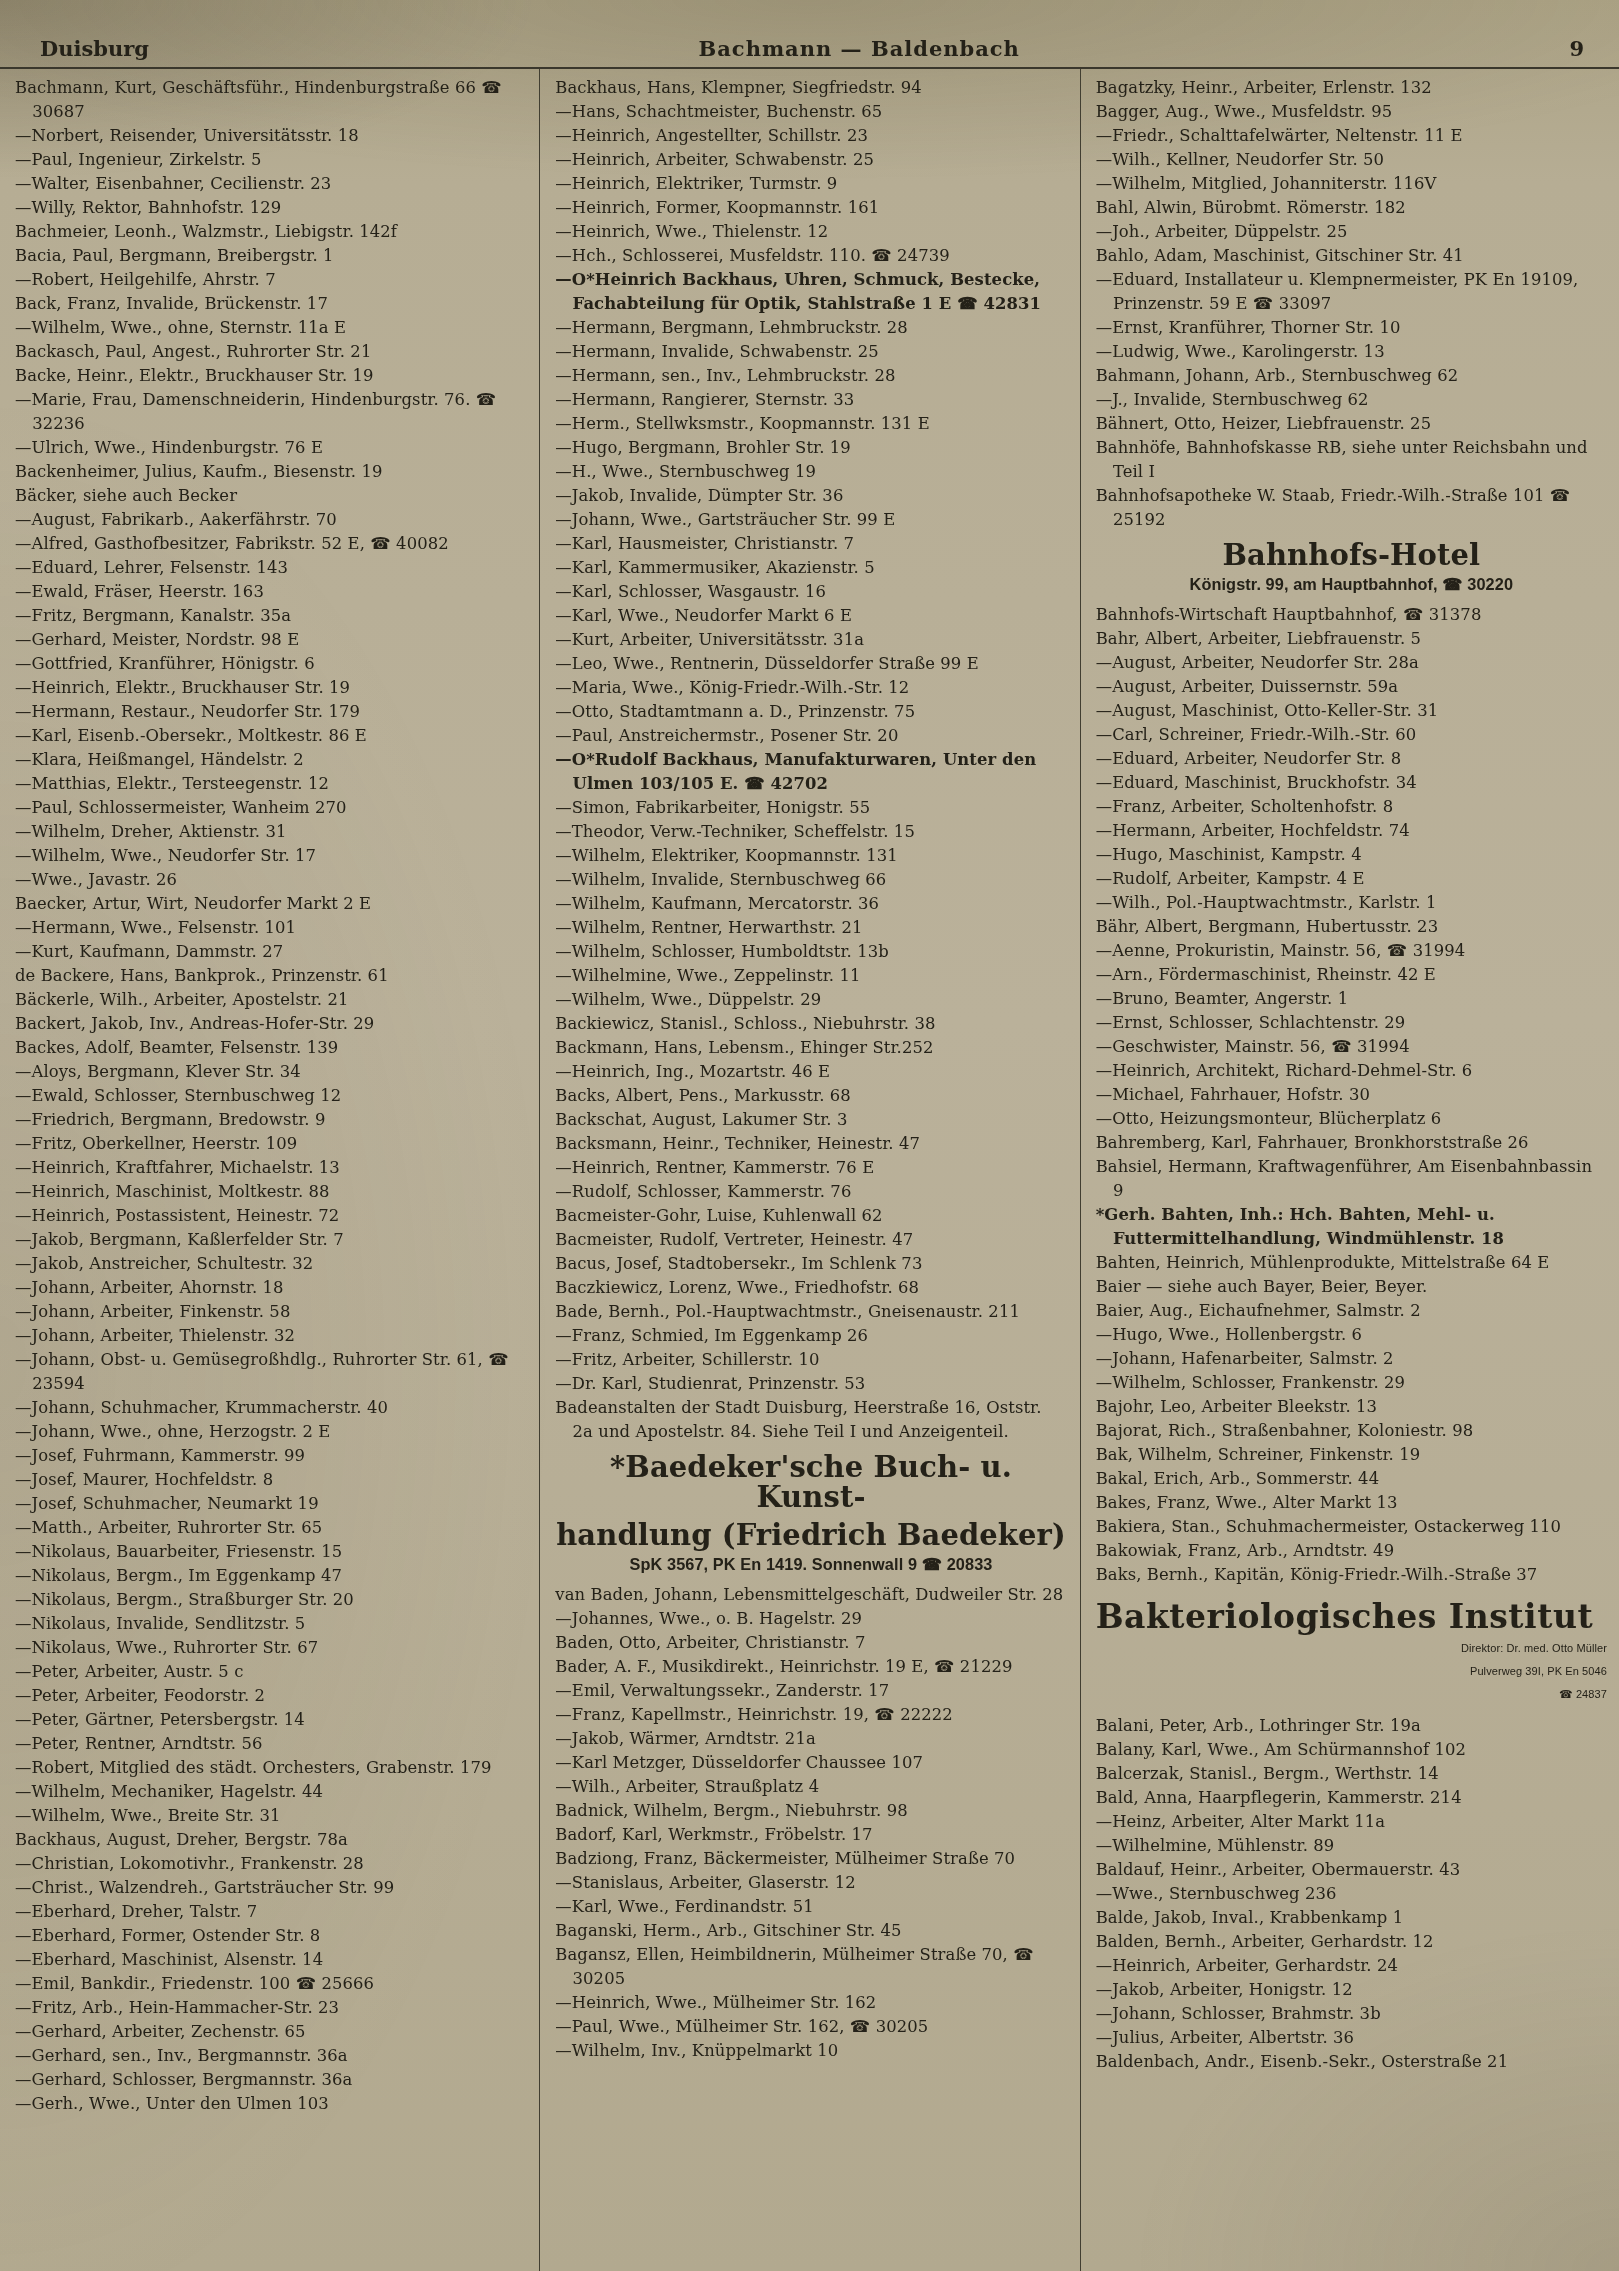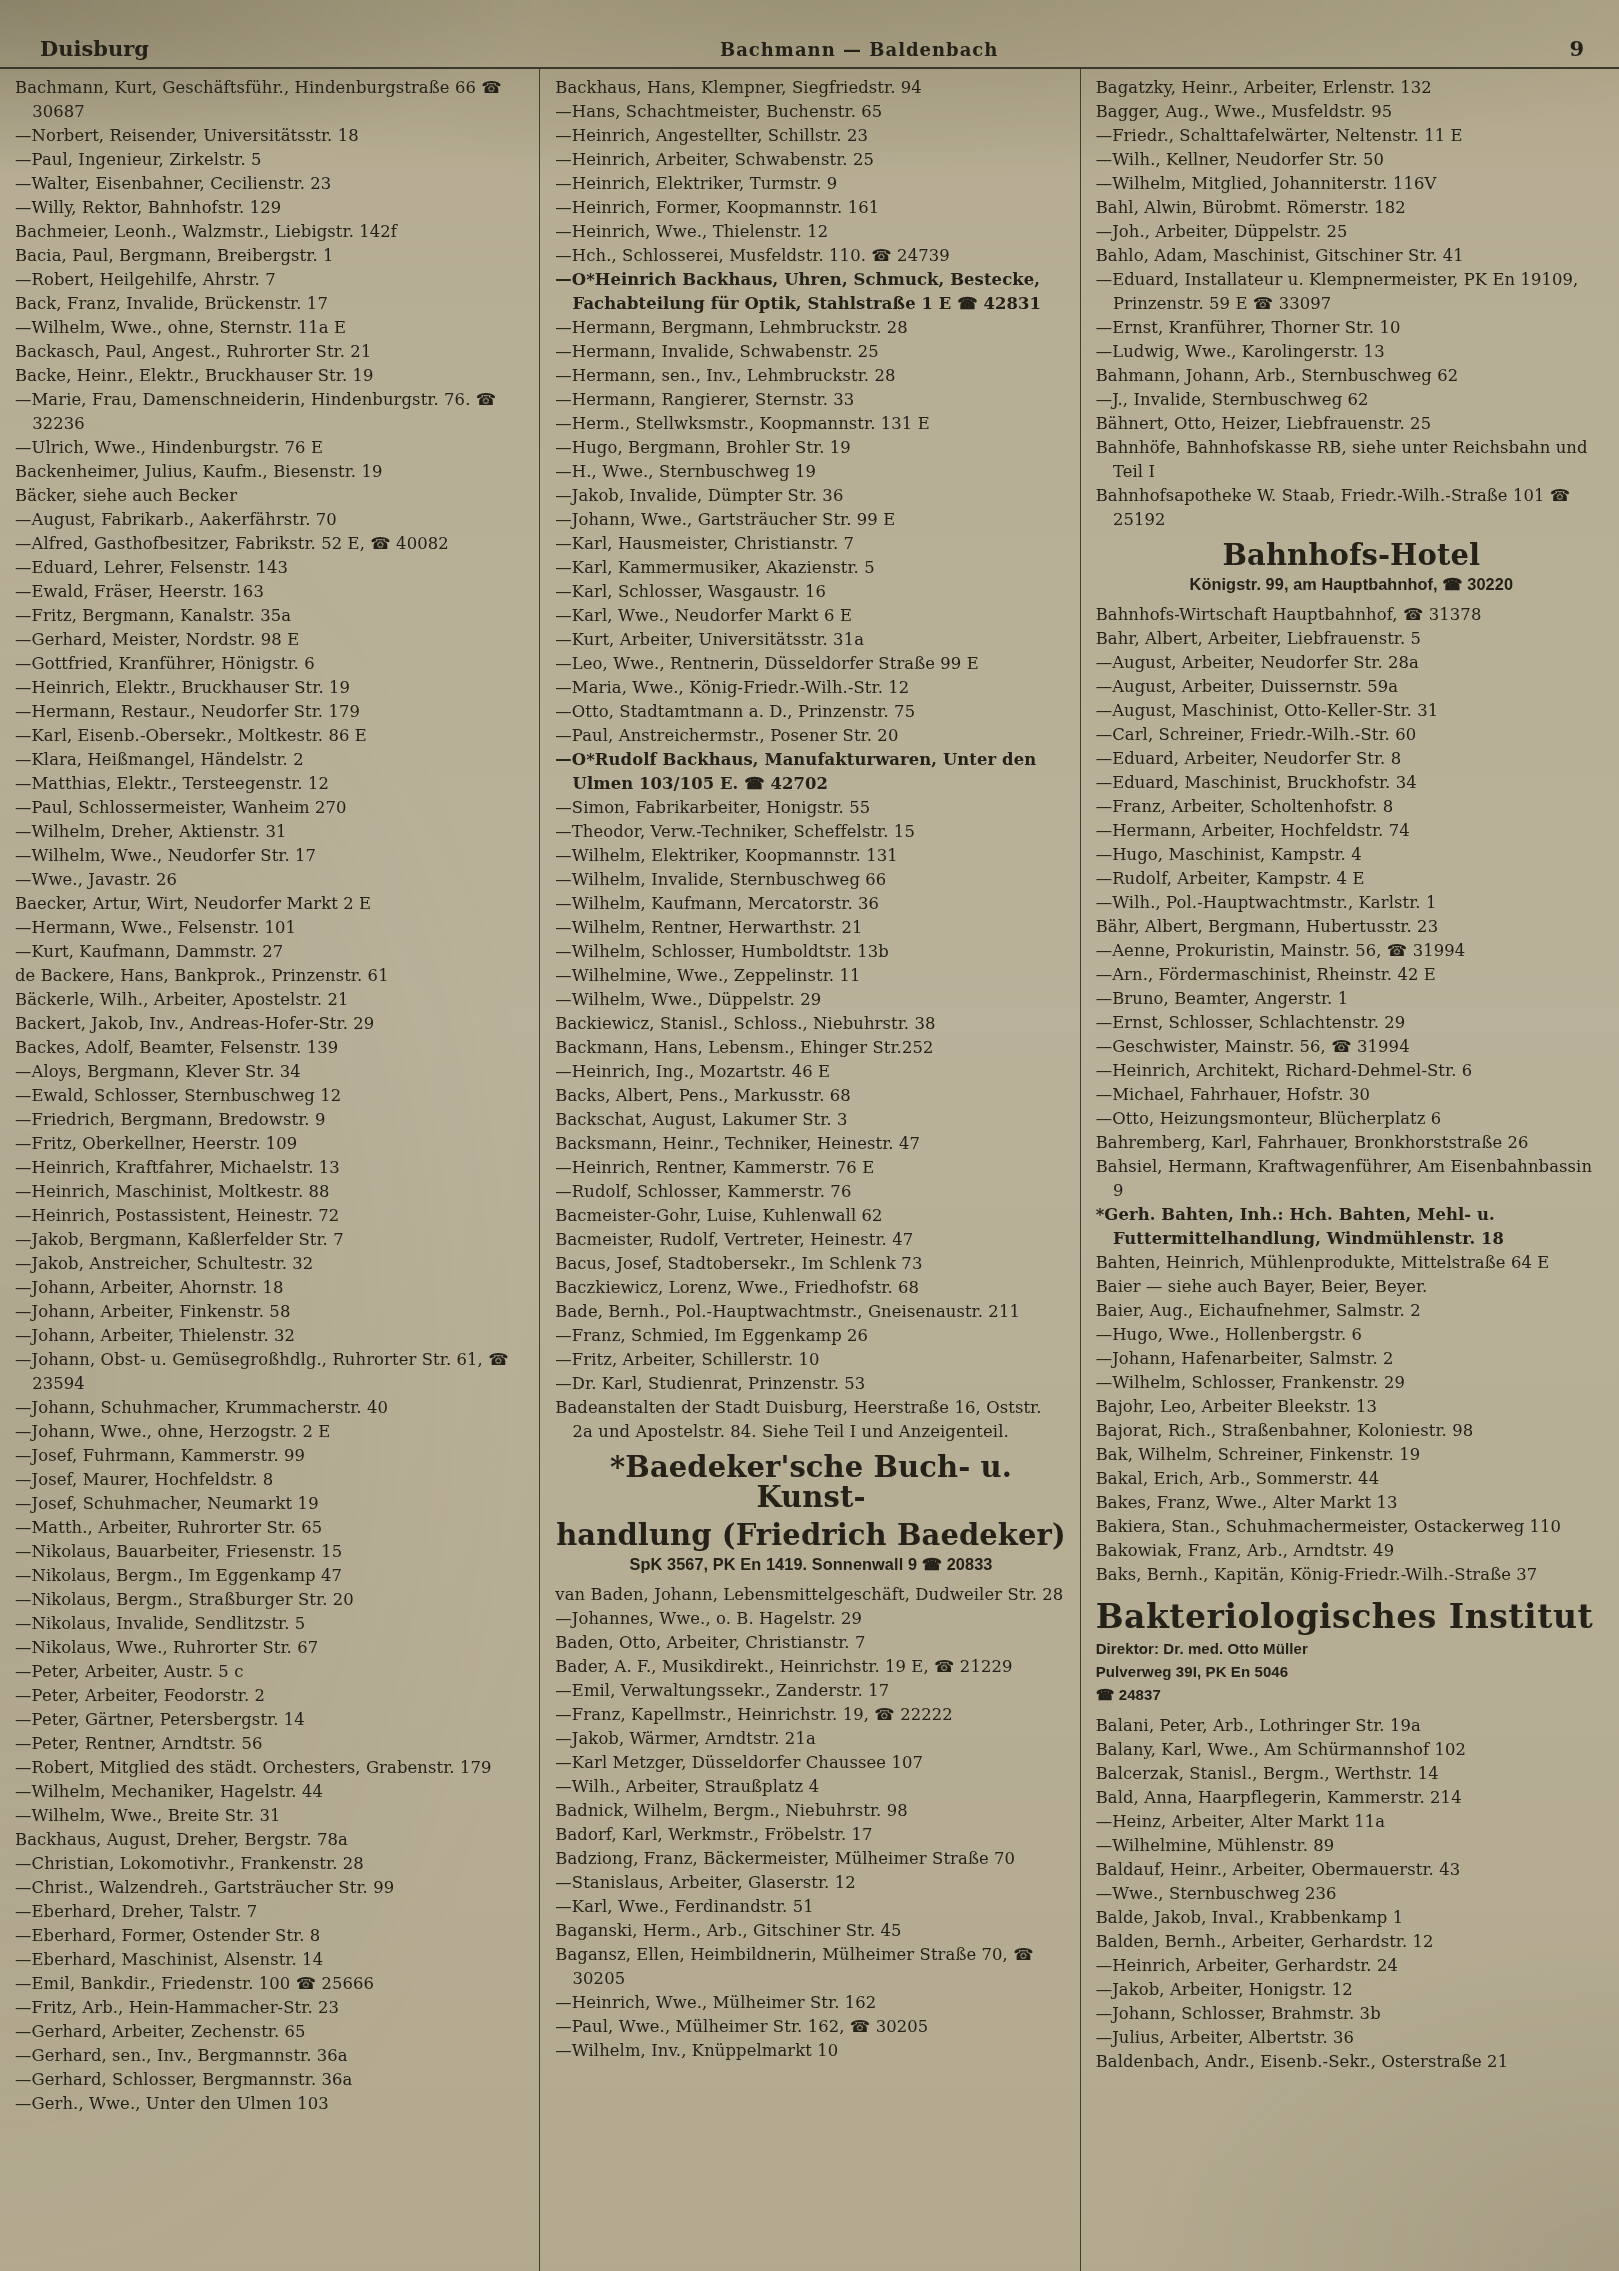--- a/index.html
+++ b/index.html
@@ -15,34 +15,34 @@
     font-family:"DejaVu Serif", serif;
     color:#242118;
   }
   .page{position:relative;width:100%;height:100%;}
   .hdr{
     display:flex;justify-content:space-between;align-items:baseline;
     padding:16px 36px 6px 40px;
     border-bottom:2px solid #3a372c;
     font-weight:bold;font-size:21px;margin-top:20px;
   }
-  .hdr .mid{letter-spacing:1px;font-size:18px;}
+  .hdr .mid{letter-spacing:1px;font-size:21px;}
   .cols{display:flex;height:calc(100% - 52px);}
   .col{flex:1 1 0;padding:7px 13px 0 15px;overflow:hidden;}
   .col + .col{border-left:1.6px solid #413e31;}
   .ln{font-size:16.4px;line-height:24px;letter-spacing:0.1px;}
   .e,.b{padding-left:1.05em;text-indent:-1.05em;}
   .b{font-weight:bold;}
   .h{text-align:center;font-weight:bold;font-size:29px;line-height:30px;margin-top:8px;}
   .hs{text-align:center;font-weight:bold;font-family:"Liberation Sans",sans-serif;
       font-size:16.3px;line-height:22px;margin:3px 0 8px;}
   .H{text-align:left;font-weight:bold;font-size:33px;line-height:40px;margin-top:10px;
      letter-spacing:0.5px;}
-  .c{text-align:left;font-weight:bold;font-family:"Liberation Sans",sans-serif;
-     font-size:15px;line-height:23px;}
+  .c{text-align:right;font-weight:normal;font-family:"Liberation Sans",sans-serif;
+     font-size:11px;line-height:23px;}
   .c.last{margin-bottom:8px;}
 </style>
 </head>
 <body>
 
 <div class="page">
   <div class="hdr">
     <span>Duisburg</span>
     <span class="mid">Bachmann — Baldenbach</span>
     <span>9</span>

